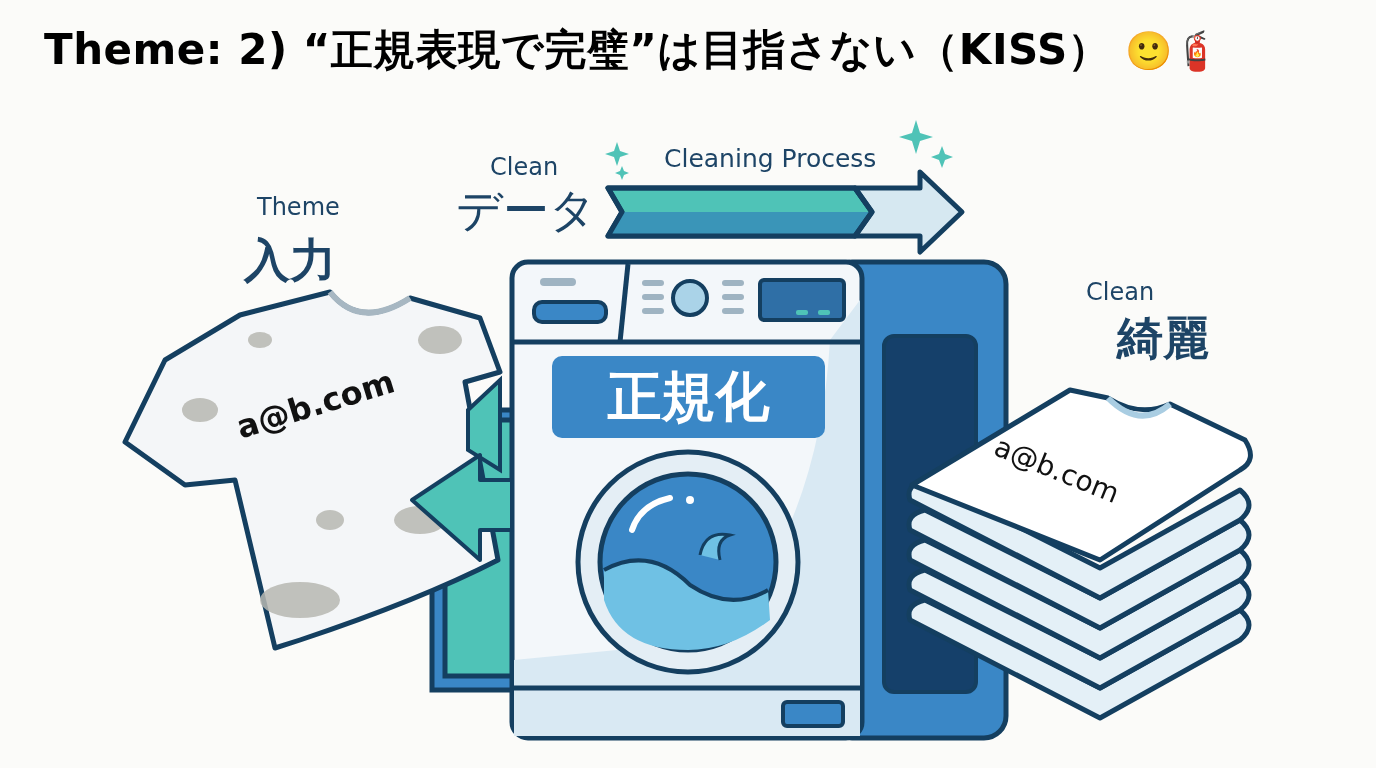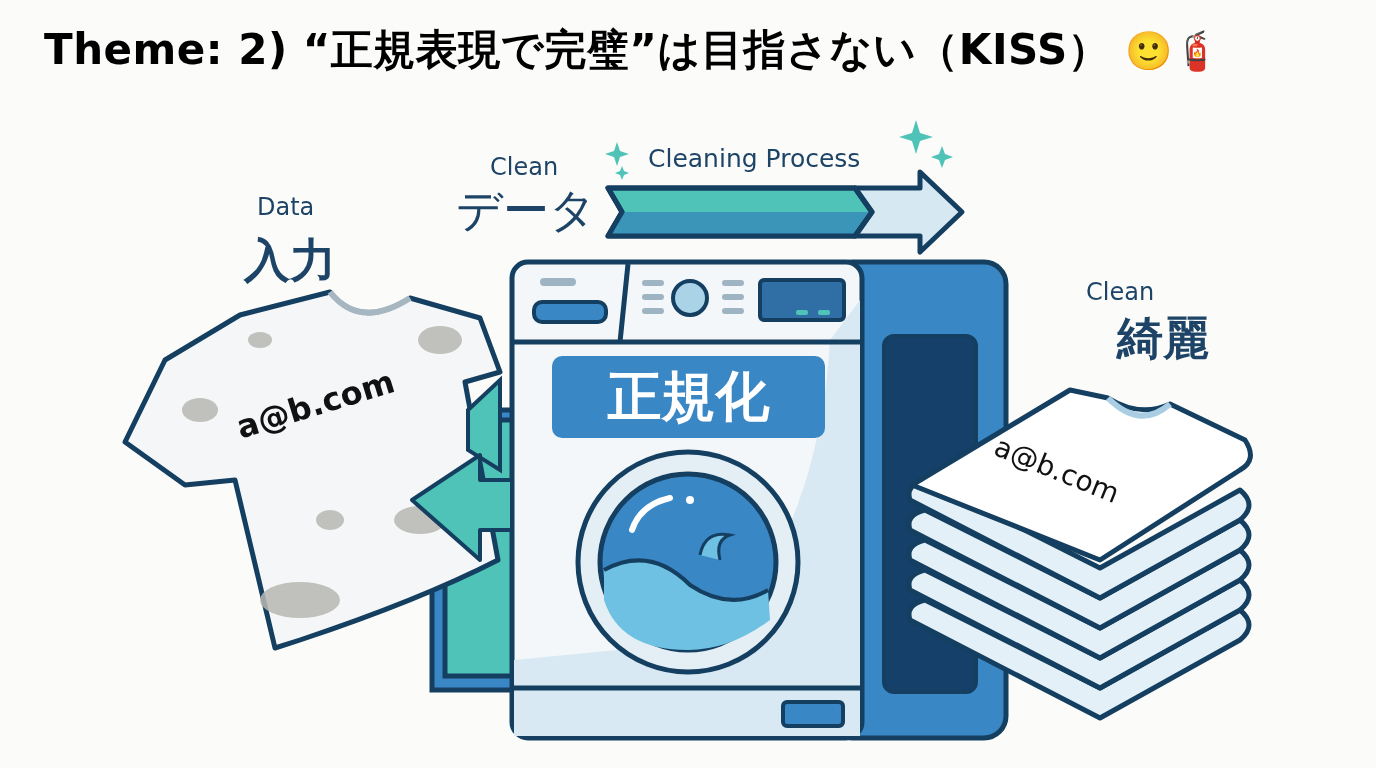--- a/index.html
+++ b/index.html
@@ -2,21 +2,21 @@
 <html><head>
 <meta charset="utf-8">
 <style>
   html,body{margin:0;padding:0;}
   body{width:1376px;height:768px;background:#fbfbf9;position:relative;overflow:hidden;font-family:"DejaVu Sans","Liberation Sans",sans-serif;}
   .title{position:absolute;left:44px;top:22px;font-size:42px;font-weight:bold;color:#000000;letter-spacing:0.5px;white-space:nowrap;font-family:"DejaVu Sans",sans-serif;}
   .title .emoji{font-size:38px;}
   .lbl-en{position:absolute;font-size:24px;color:#1d4466;font-family:"DejaVu Sans",sans-serif;}
   .lbl-ja{position:absolute;font-size:46px;font-weight:bold;color:#1d4466;font-family:"DejaVu Sans",sans-serif;}
   svg{position:absolute;left:0;top:0;}
-  .process-label{position:absolute;left:648px;top:144px;font-size:25px;color:#1d4466;font-family:"DejaVu Sans",sans-serif;}
+  .process-label{position:absolute;left:664px;top:144px;font-size:25px;color:#1d4466;font-family:"DejaVu Sans",sans-serif;}
   .badge-text{position:absolute;left:552px;top:356px;width:273px;height:82px;display:flex;align-items:center;justify-content:center;font-size:54px;font-weight:bold;color:#fff;font-family:"DejaVu Sans",sans-serif;}
   .shirt-text{position:absolute;font-weight:bold;color:#111;font-family:"DejaVu Sans",sans-serif;white-space:nowrap;}
 </style>
 </head>
 <body>
 
 <div class="title">
   <span>Theme: 2) “正規表現で完璧”は目指さない（KISS）</span>
   <span class="emoji">🙂</span><span class="emoji">🧯</span>
 </div>
@@ -96,21 +96,21 @@
       <path d="M910,590 L1100,688 L1240,610 Q1258,595 1240,580 L1100,658 L925,570 Q905,575 910,590 Z" fill="#e4f0f7"></path>
       <path d="M910,560 L1100,658 L1240,580 Q1258,565 1240,550 L1100,628 L925,540 Q905,545 910,560 Z" fill="#e4f0f7"></path>
       <path d="M910,530 L1100,628 L1240,550 Q1258,535 1240,520 L1100,598 L925,510 Q905,515 910,530 Z" fill="#e4f0f7"></path>
       <path d="M910,500 L1100,598 L1240,520 Q1258,505 1240,490 L1100,568 L925,480 Q905,485 910,500 Z" fill="#e4f0f7"></path>
       <path d="M912,485 L1070,390 L1108,398 Q1140,418 1170,404 L1245,440 Q1258,460 1240,470 L1100,560 Z" fill="#ffffff"></path>
     </g>
     <path d="M1108,398 Q1140,430 1170,404" fill="none" stroke="#a9cde2" stroke-width="6"></path>
   </g>
 </svg>
 
-<div class="lbl-en" style="left:257px;top:193px;">Data</div>
+<div class="lbl-en" style="left:257px;top:193px;">Theme</div>
 <div class="lbl-ja" style="left:244px;top:222px;margin-top:8px;">入力</div>
 <div class="lbl-en" style="left:490px;top:153px;">Clean</div>
 <div class="lbl-ja" style="left:456px;top:180px;font-weight:normal;">データ</div>
 <div class="process-label">Cleaning Process</div>
 <div class="badge-text">正規化</div>
 <div class="lbl-en" style="left:1086px;top:278px;">Clean</div>
 <div class="lbl-ja" style="left:1073px;top:308px;margin-left:44px;">綺麗</div>
 
 <div class="shirt-text" style="left:232px;top:410px;font-size:32px;transform:rotate(-17deg);transform-origin:left top;">a@b.com</div>
 <div class="shirt-text" style="left:1002px;top:430px;font-size:28px;font-weight:normal;transform:rotate(22deg);transform-origin:left top;">a@b.com</div>

